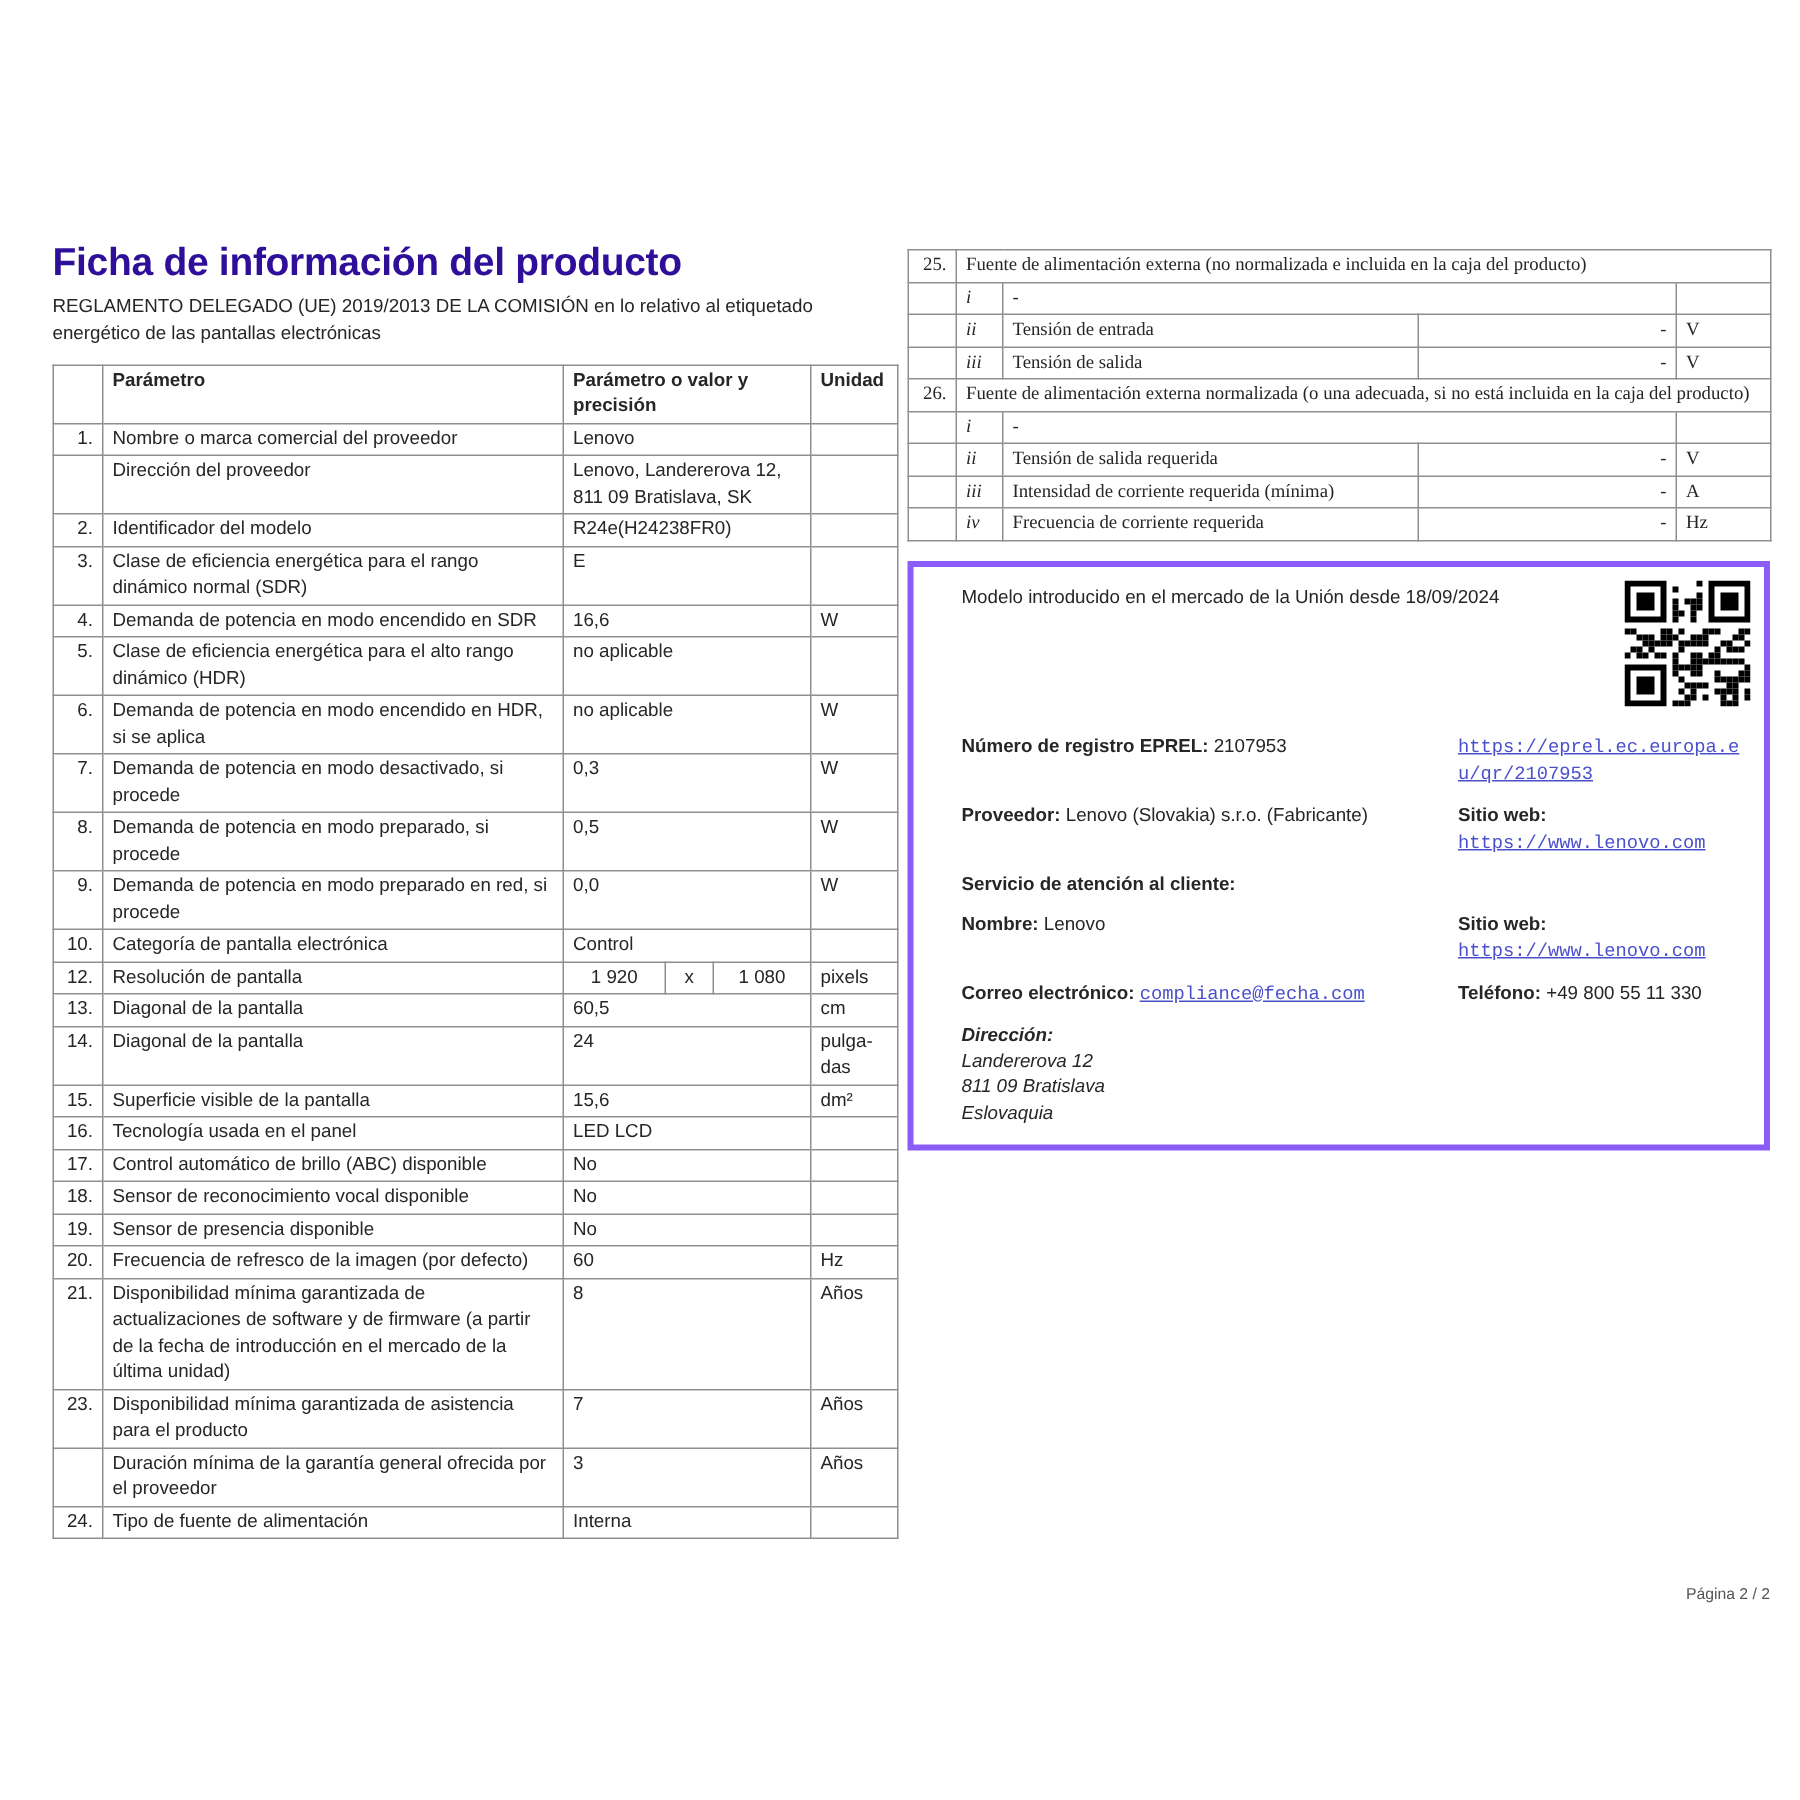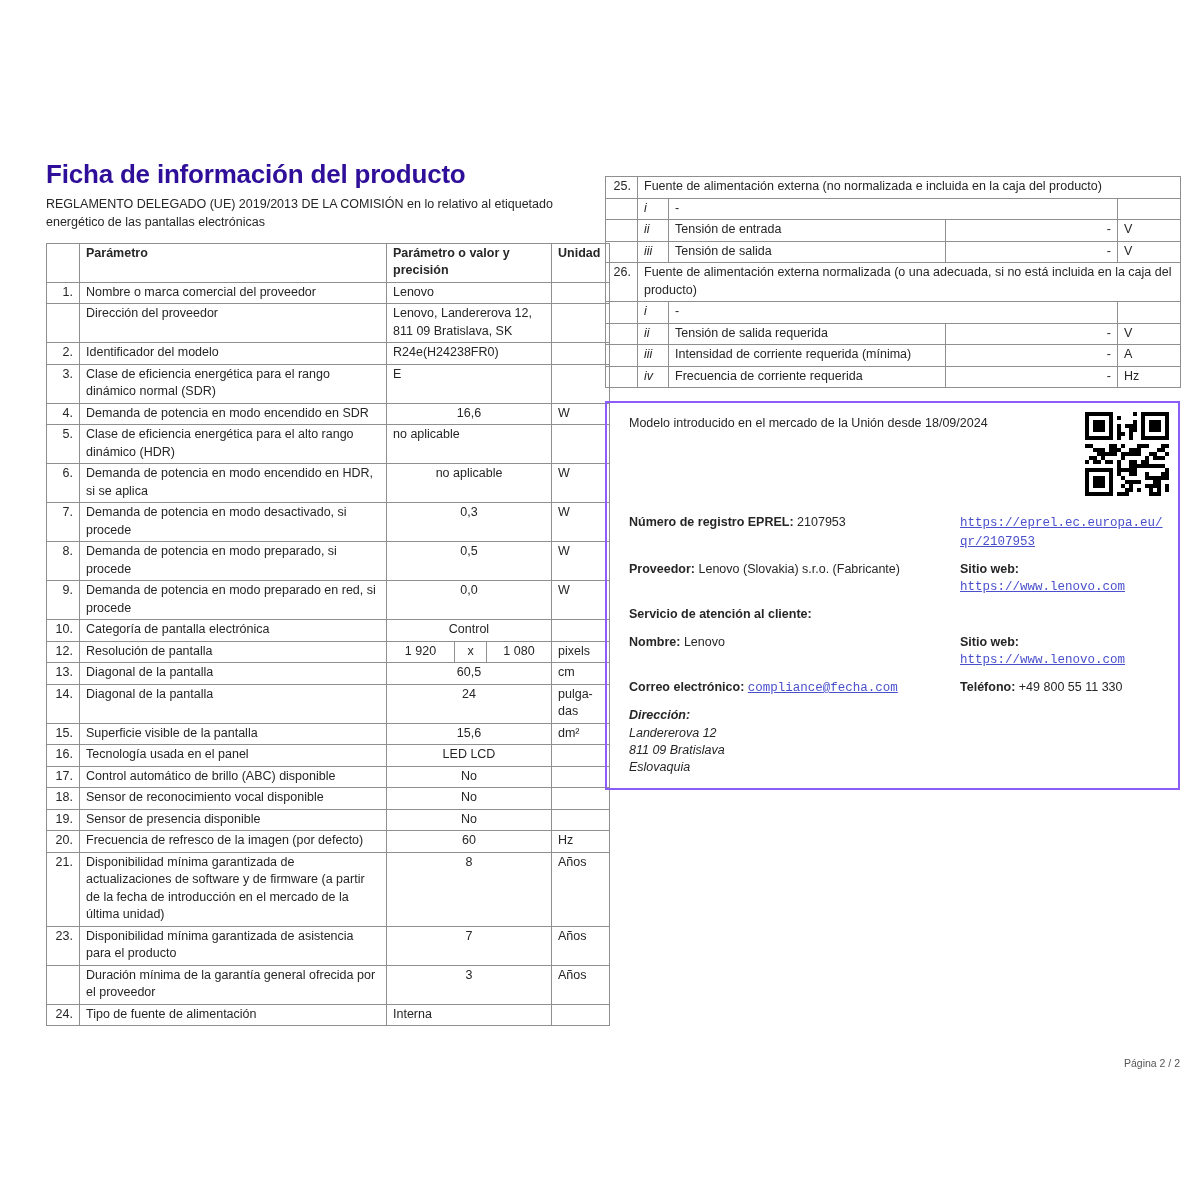--- a/index.html
+++ b/index.html
@@ -7,54 +7,54 @@
     --link-color:#4a50cc;
     --border-color:#8f8f8f;
     --text-color:#262626;
   }
   *{box-sizing:border-box;}
   html,body{margin:0;padding:0;}
   body{
     width:1200px;height:1200px;background:#ffffff;position:relative;
     font-family:"Liberation Sans", sans-serif;color:var(--text-color);
   }
-  .page1{position:absolute;left:46px;top:160px;width:563px;}
+  .page1{position:absolute;left:35px;top:160px;width:563px;}
   .page2{position:absolute;left:605px;top:158px;width:575px;}
   h1.title{
     font-size:26px;line-height:1.12;font-weight:bold;margin:0;
     color:var(--title-color);letter-spacing:-0.2px;
   }
   .subtitle{font-size:12.5px;line-height:1.42;margin:7px 0 0 0;}
   table.params{
     border-collapse:collapse;table-layout:fixed;width:563px;
     font-size:12.5px;line-height:1.4;margin-top:11px;
   }
-  table.t2{width:575px;margin-top:18px;}
+  table.t2{width:575px;margin-top:8px;font-family:Liberation Serif, serif;}
   table.params td, table.params th{
     border:1px solid var(--border-color);
     padding:1px 6px 2px 6px;vertical-align:top;overflow:hidden;
   }
   table.params th{text-align:left;font-weight:bold;}
   td.num, th.num{text-align:right;padding-right:4px;}
-  td.val-right{text-align:center;padding-right:5px;}
+  td.val-right{text-align:left;padding-right:5px;}
   td.val-left{text-align:left;}
   td.vc{text-align:center;}
   td.unit{text-align:left;overflow-wrap:break-word;}
   td.roman{font-style:italic;text-align:left;padding-left:7px;}
   td.dashval{text-align:right;padding-right:10px;}
   .footer{
     font-size:10.5px;color:#555;text-align:right;margin-top:6px;
   }
   .footer2{
     position:absolute;left:605px;top:1057px;width:575px;
     font-size:10.5px;color:#555;text-align:right;
   }
   .infobox{
-    margin-top:13px;border:2px solid #8b5cf6;position:relative;
-    padding:10px 14px 12px 22px;font-size:12.5px;line-height:1.38;
+    margin-top:13px;border:4px solid #8b5cf6;position:relative;
+    padding:10px 14px 12px 32px;font-size:12.5px;line-height:1.38;
     min-height:300px;
   }
   .intro{width:430px;margin:2px 0 82px 0;}
   .qr{position:absolute;top:9px;right:9px;width:84px;height:84px;}
   .irow{display:flex;margin-bottom:10px;}
   .ileft{width:331px;padding-right:12px;}
   .iright{flex:1;}
   .lbl{font-weight:bold;}
   a.link{color:var(--link-color);text-decoration:underline;overflow-wrap:break-word;word-break:break-word;cursor:pointer;font-family:Liberation Mono, monospace;}
   .svc{font-weight:bold;margin-bottom:10px;}

